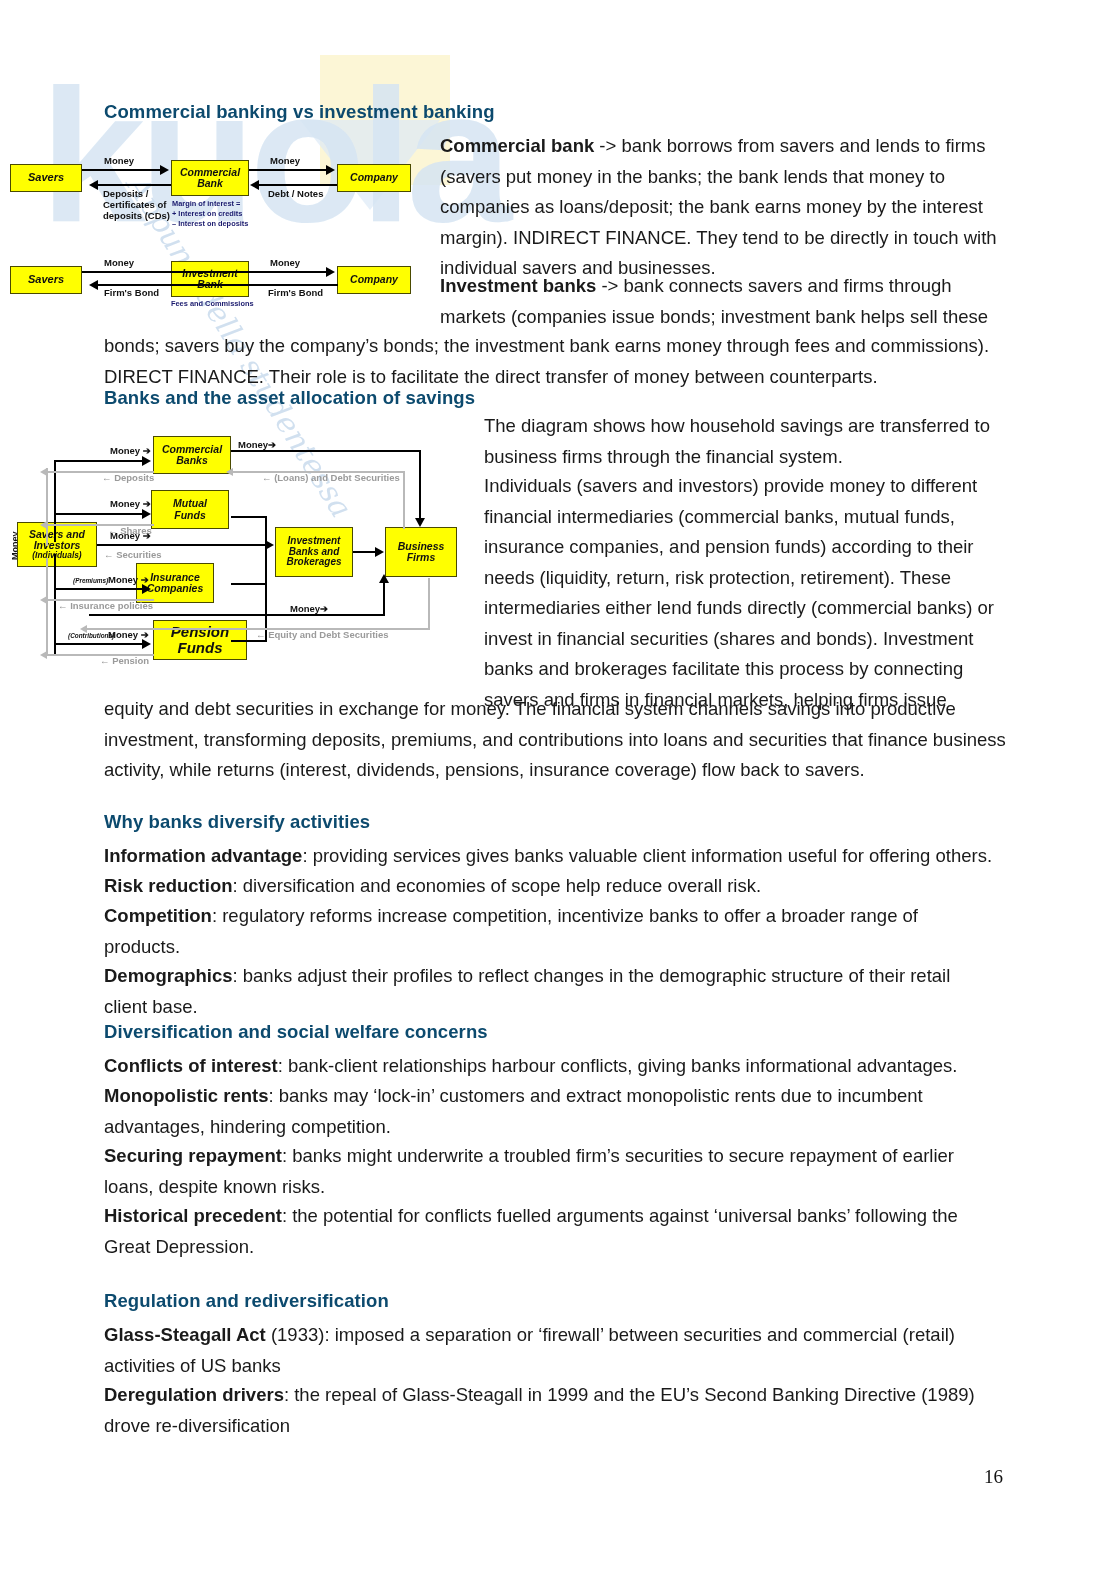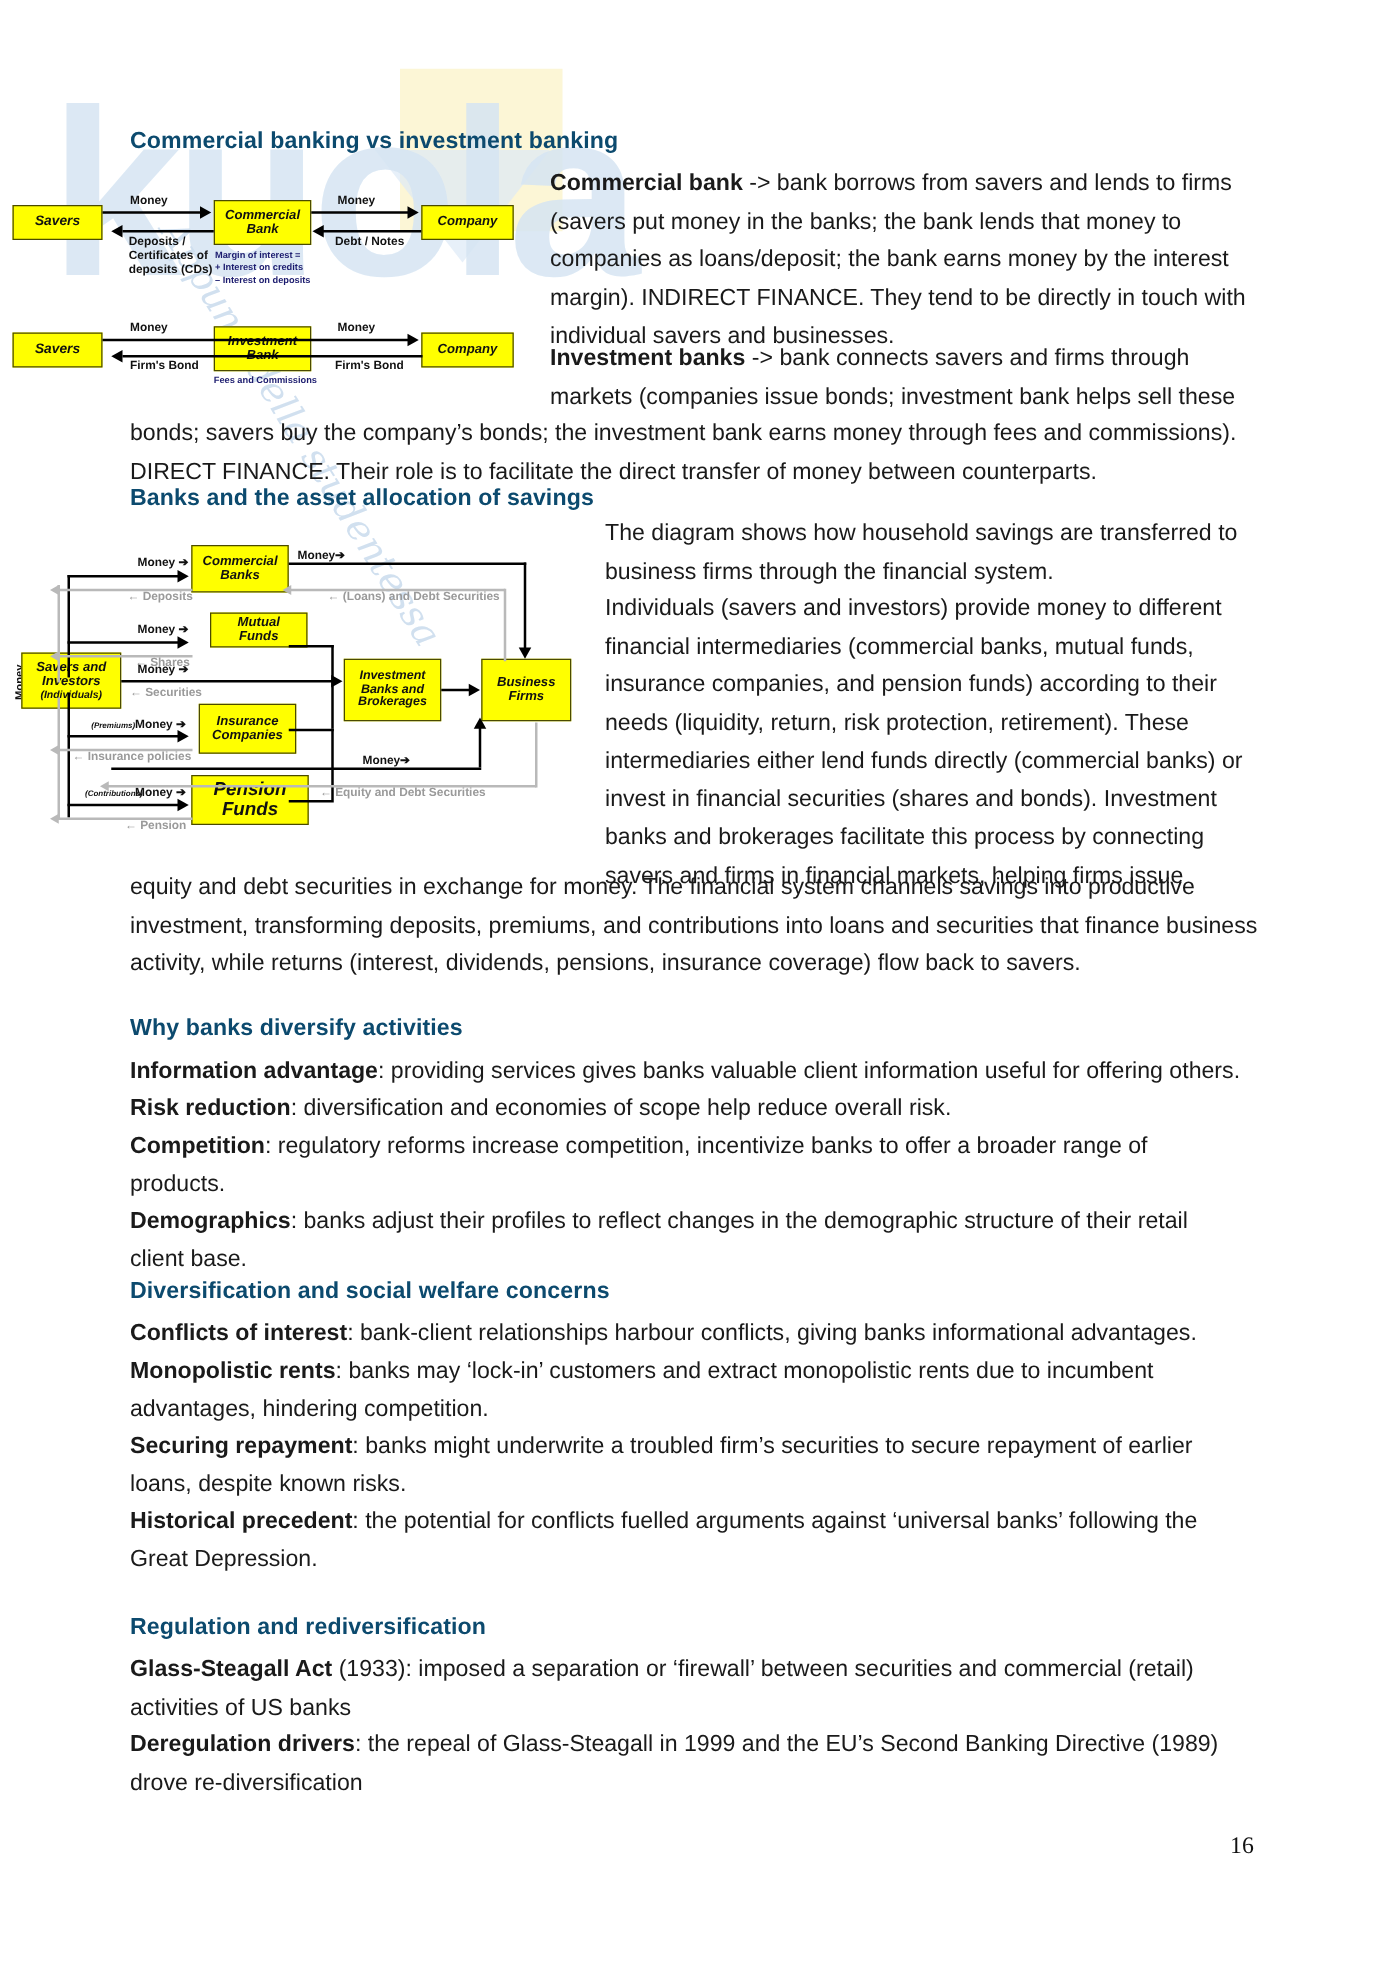--- a/index.html
+++ b/index.html
@@ -271,26 +271,26 @@
         <span>Savers and</span>
         <span>Investors</span>
         <span style="font-size:8.4px;">(Individuals)</span>
       </div>
 
       <div class="ybox" style="left:153px; top:8px; width:78px; height:38px; font-size:10.5px;">
         <span>Commercial</span>
         <span>Banks</span>
       </div>
 
-      <div class="ybox" style="left:168px; top:62px; width:78px; height:28px; font-size:10.5px;">
+      <div class="ybox" style="left:151px; top:62px; width:78px; height:39px; font-size:10.5px;">
         <span>Mutual</span>
         <span>Funds</span>
       </div>
 
-      <div class="ybox" style="left:159px; top:135px; width:78px; height:40px; font-size:10.5px;">
+      <div class="ybox" style="left:136px; top:135px; width:78px; height:40px; font-size:10.5px;">
         <span>Insurance</span>
         <span>Companies</span>
       </div>
 
       <div class="ybox" style="left:153px; top:192px; width:94px; height:40px; font-size:15px;">
         <span>Pension</span>
         <span>Funds</span>
       </div>
 
       <div class="ybox" style="left:275px; top:99px; width:78px; height:50px; font-size:10px;">

